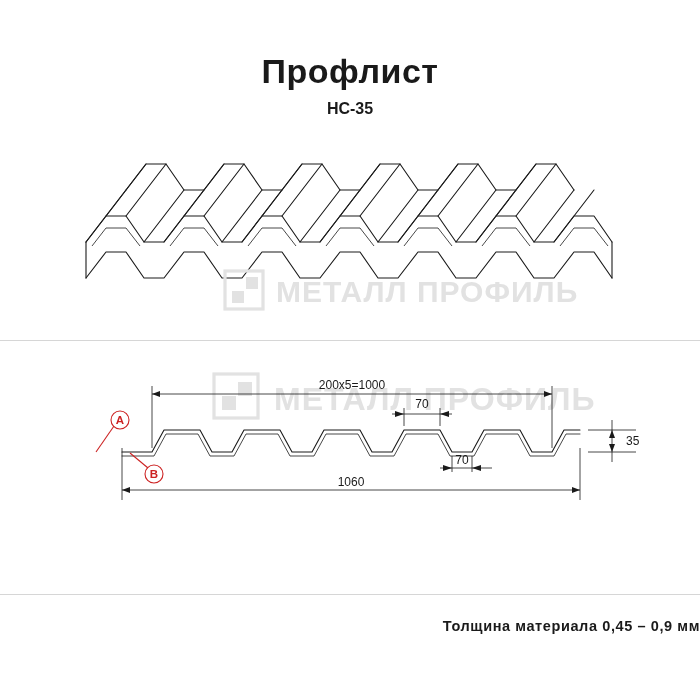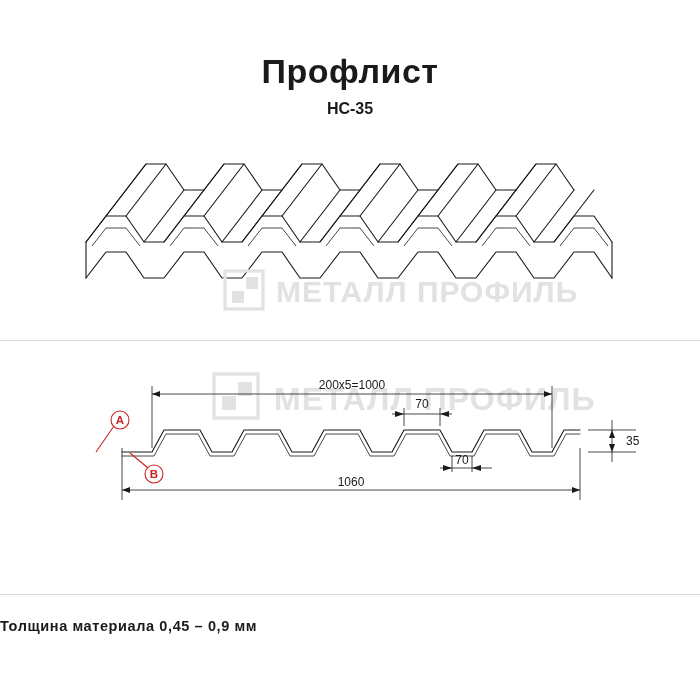--- a/index.html
+++ b/index.html
@@ -50,21 +50,21 @@
     background: #d6d6d6;
   }
   .divider.top { top: 340px; }
   .divider.bottom { top: 594px; }
 
   .footer {
     position: absolute;
     top: 618px;
     left: 0;
     width: 700px;
-    text-align: left;
+    text-align: right;
     font-size: 14.5px;
     font-weight: bold;
     letter-spacing: 0.6px;
     color: #1a1a1a;
   }
 
   .iso-wrap {
     position: absolute;
     top: 160px;
     left: 40px;

